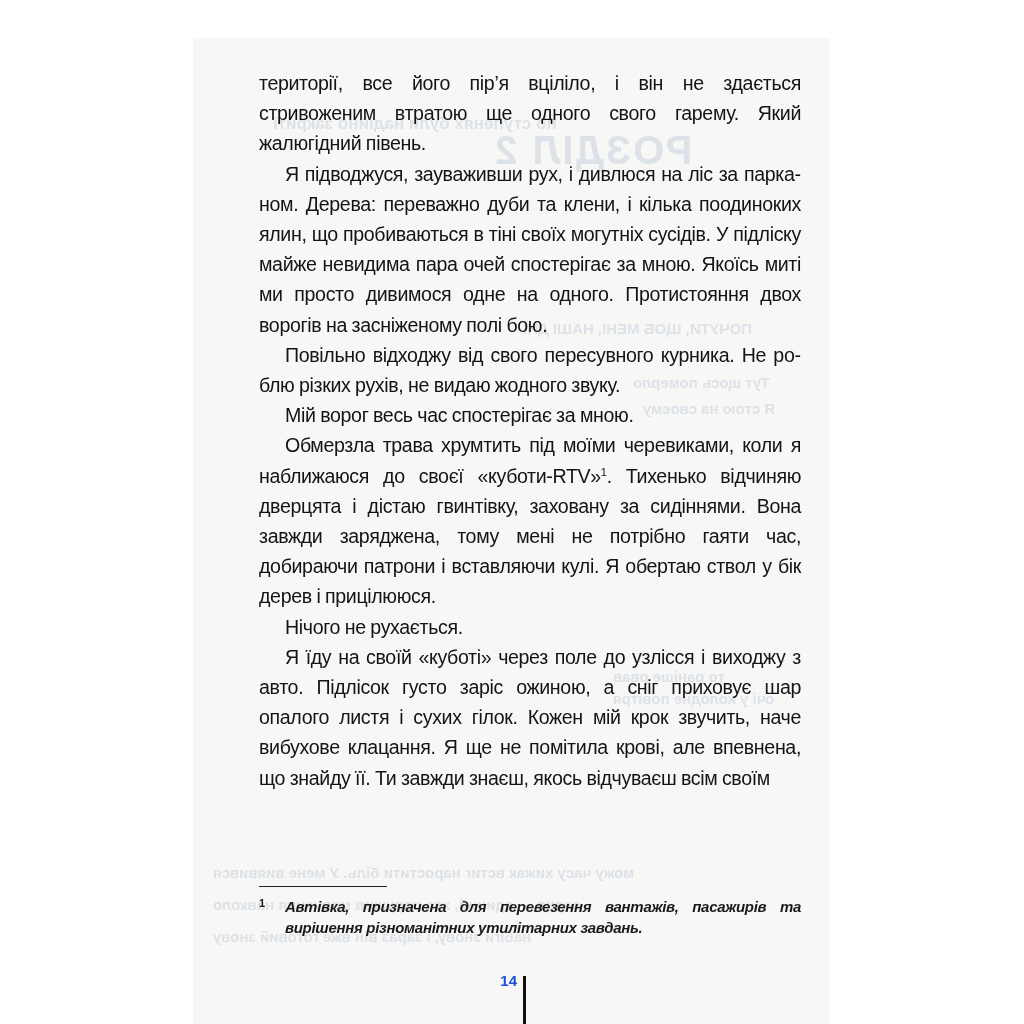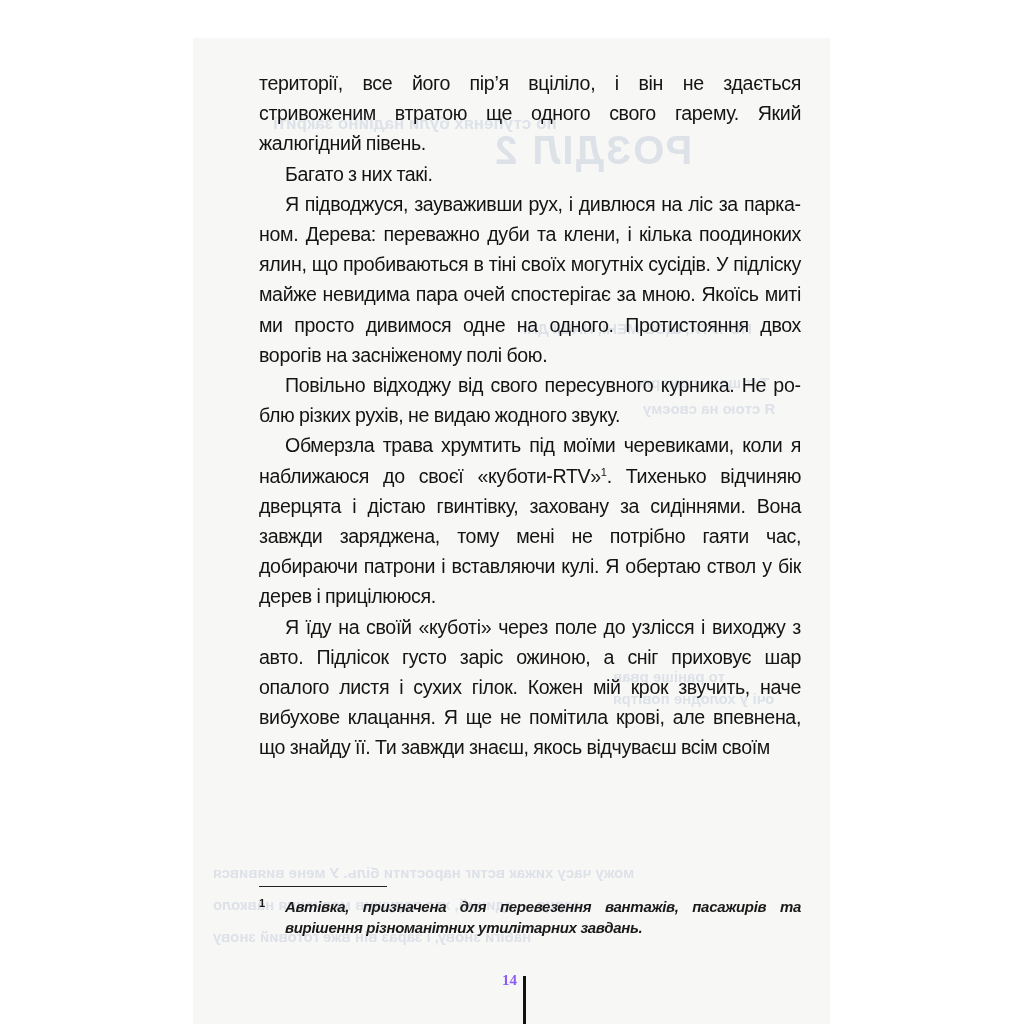--- a/index.html
+++ b/index.html
@@ -92,24 +92,24 @@
       flex: 1;
       text-align: justify;
       font-style: italic;
     }
     .page-number {
       position: absolute;
       left: 296px;
       top: 934px;
       width: 28px;
       text-align: right;
-      font-family: Liberation Serif, serif;
+      font-family: Liberation Sans, sans-serif;
       font-weight: bold;
       font-size: 15px;
-      color: #8b5cf6;
+      color: #1d4ed8;
     }
     .binding-line {
       position: absolute;
       left: 330px;
       top: 938px;
       width: 3px;
       height: 50px;
       background: #111;
     }
   </style>
@@ -126,24 +126,25 @@
     <span style="left:450px; top:362px; font-size:15px;">Я стою на своєму</span>
     <span style="left:420px; top:630px; font-size:15px;">то раніше рвав</span>
     <span style="left:420px; top:652px; font-size:15px;">очі у холодне повітря</span>
     <span style="left:20px; top:826px; font-size:15px;">можу часу хижак встиг наростити біль. У мене виявився</span>
     <span style="left:20px; top:858px; font-size:15px;">серця — єдиний, хто порушив мовчання навколо</span>
     <span style="left:20px; top:890px; font-size:15px;">набіги знову, і зараз він вже готовий знову</span>
   </div>
 
   <div class="text-block">
     <p class="noindent">території, все його пір’я вціліло, і він не здається стривоженим втратою ще одного свого гарему. Який жалюгідний півень.</p>
-    <p>Багато з них такі.</p>
     <p>Я підводжуся, зауваживши рух, і дивлюся на ліс за парка­ном. Дерева: переважно дуби та клени, і кілька поодиноких ялин, що пробиваються в тіні своїх могутніх сусідів. У підліску майже невидима пара очей спостерігає за мною. Якоїсь миті ми просто дивимося одне на одного. Протистояння двох ворогів на засніженому полі бою.</p>
     <p>Повільно відходжу від свого пересувного курника. Не ро­блю різких рухів, не видаю жодного звуку.</p>
+    <p>Мій ворог весь час спостерігає за мною.</p>
     <p><span>Обмерзла трава хрумтить під моїми черевиками, коли я на­ближаюся до своєї «куботи-RTV»</span><sup>1</sup><span>. Тихенько відчиняю дверцята і дістаю гвинтівку, заховану за сидіннями. Вона завжди за­ряджена, тому мені не потрібно гаяти час, добираючи патрони і вставляючи кулі. Я обертаю ствол у бік дерев і прицілююся.</span></p>
+    <p>Нічого не рухається.</p>
     <p>Я їду на своїй «куботі» через поле до узлісся і виходжу з авто. Підлісок густо заріс ожиною, а сніг приховує шар опалого листя і сухих гілок. Кожен мій крок звучить, наче вибухове клацання. Я ще не помітила крові, але впевнена, що знайду її. Ти завжди знаєш, якось відчуваєш всім своїм</p>
   </div>
 
   <div class="footnote-rule"></div>
   <div class="footnote">
     <span class="fn-mark">1</span>
     <span class="fn-text">Автівка, призначена для перевезення вантажів, пасажирів та вирішення різноманітних утилітарних завдань.</span>
   </div>
 
   <div class="page-number">14</div>

